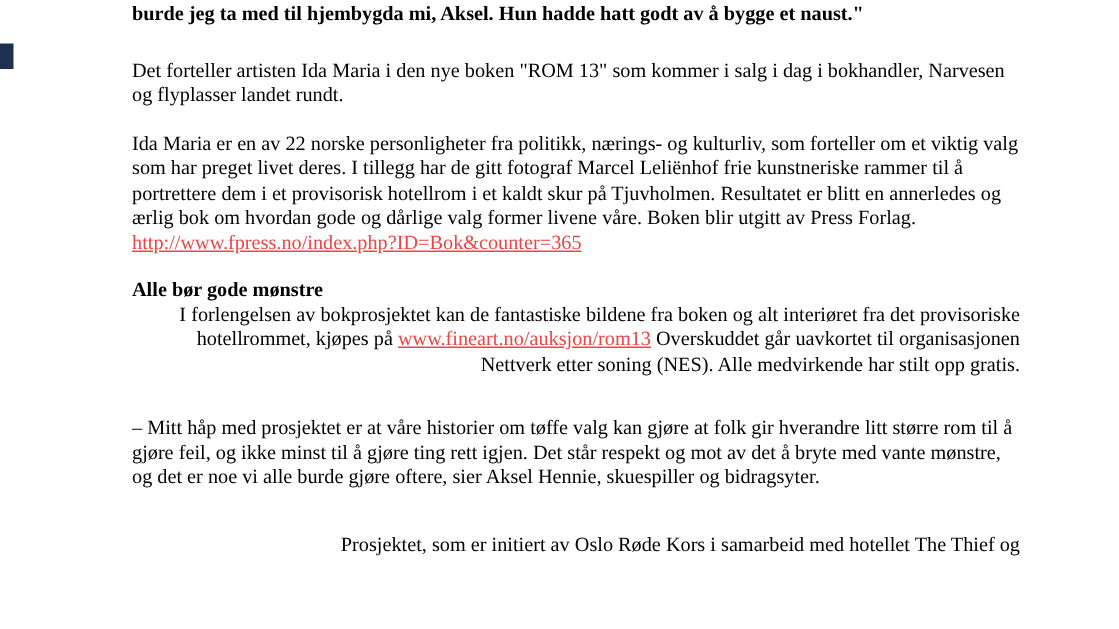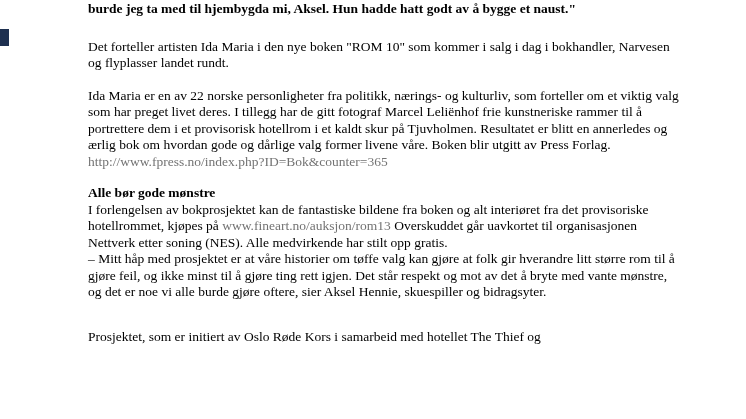--- a/index.html
+++ b/index.html
@@ -28,45 +28,46 @@
       font-weight: bold;
       margin-top: 1px;
     }
     .p1 { margin-top: 21px; }
     .p2 { margin-top: 16px; }
     .linkline { margin-top: 0; }
     .heading {
       font-weight: bold;
       margin-top: 15px;
     }
-    .p3 { margin-top: 0; }
-    .p4 { }
-    .p5 { margin-top: 28px; }
+    .p3 { margin-top: 0; text-align: right; }
+    .p4 { margin-top: 26px; }
+    .p5 { margin-top: 28px; text-align: right; }
     a.link {
-      color: #737373;
+      color: #ef4444;
+      text-decoration: underline;
       cursor: pointer;
       word-break: break-all;
     }
     .edge-marker {
       position: absolute;
       left: 0;
       top: 29px;
       width: 9px;
       height: 17px;
       background: #1e3050;
     }
   </style>
 </head>
 <body>
 
 <div class="page">
 
   <p class="quote">burde jeg ta med til hjembygda mi, Aksel. Hun hadde hatt godt av å bygge et naust."</p>
 
-  <p class="p1">Det forteller artisten Ida Maria i den nye boken "ROM 10" som kommer i salg i dag i bokhandler, Narvesen og flyplasser landet rundt.</p>
+  <p class="p1">Det forteller artisten Ida Maria i den nye boken "ROM 13" som kommer i salg i dag i bokhandler, Narvesen og flyplasser landet rundt.</p>
 
   <p class="p2">Ida Maria er en av 22 norske personligheter fra politikk, nærings- og kulturliv, som forteller om et viktig valg som har preget livet deres. I tillegg har de gitt fotograf Marcel Leliënhof frie kunstneriske rammer til å portrettere dem i et provisorisk hotellrom i et kaldt skur på Tjuvholmen. Resultatet er blitt en annerledes og ærlig bok om hvordan gode og dårlige valg former livene våre. Boken blir utgitt av Press Forlag.</p>
 
   <div class="linkline"><a class="link">http://www.fpress.no/index.php?ID=Bok&amp;counter=365</a></div>
 
   <p class="heading">Alle bør gode mønstre</p>
 
   <p class="p3"><span>I forlengelsen av bokprosjektet kan de fantastiske bildene fra boken og alt interiøret fra det provisoriske hotellrommet, kjøpes på </span><a class="link">www.fineart.no/auksjon/rom13</a><span> Overskuddet går uavkortet til organisasjonen Nettverk etter soning (NES). Alle medvirkende har stilt opp gratis.</span></p>
 
   <p class="p4">– Mitt håp med prosjektet er at våre historier om tøffe valg kan gjøre at folk gir hverandre litt større rom til å gjøre feil, og ikke minst til å gjøre ting rett igjen. Det står respekt og mot av det å bryte med vante mønstre, og det er noe vi alle burde gjøre oftere, sier Aksel Hennie, skuespiller og bidragsyter.</p>

